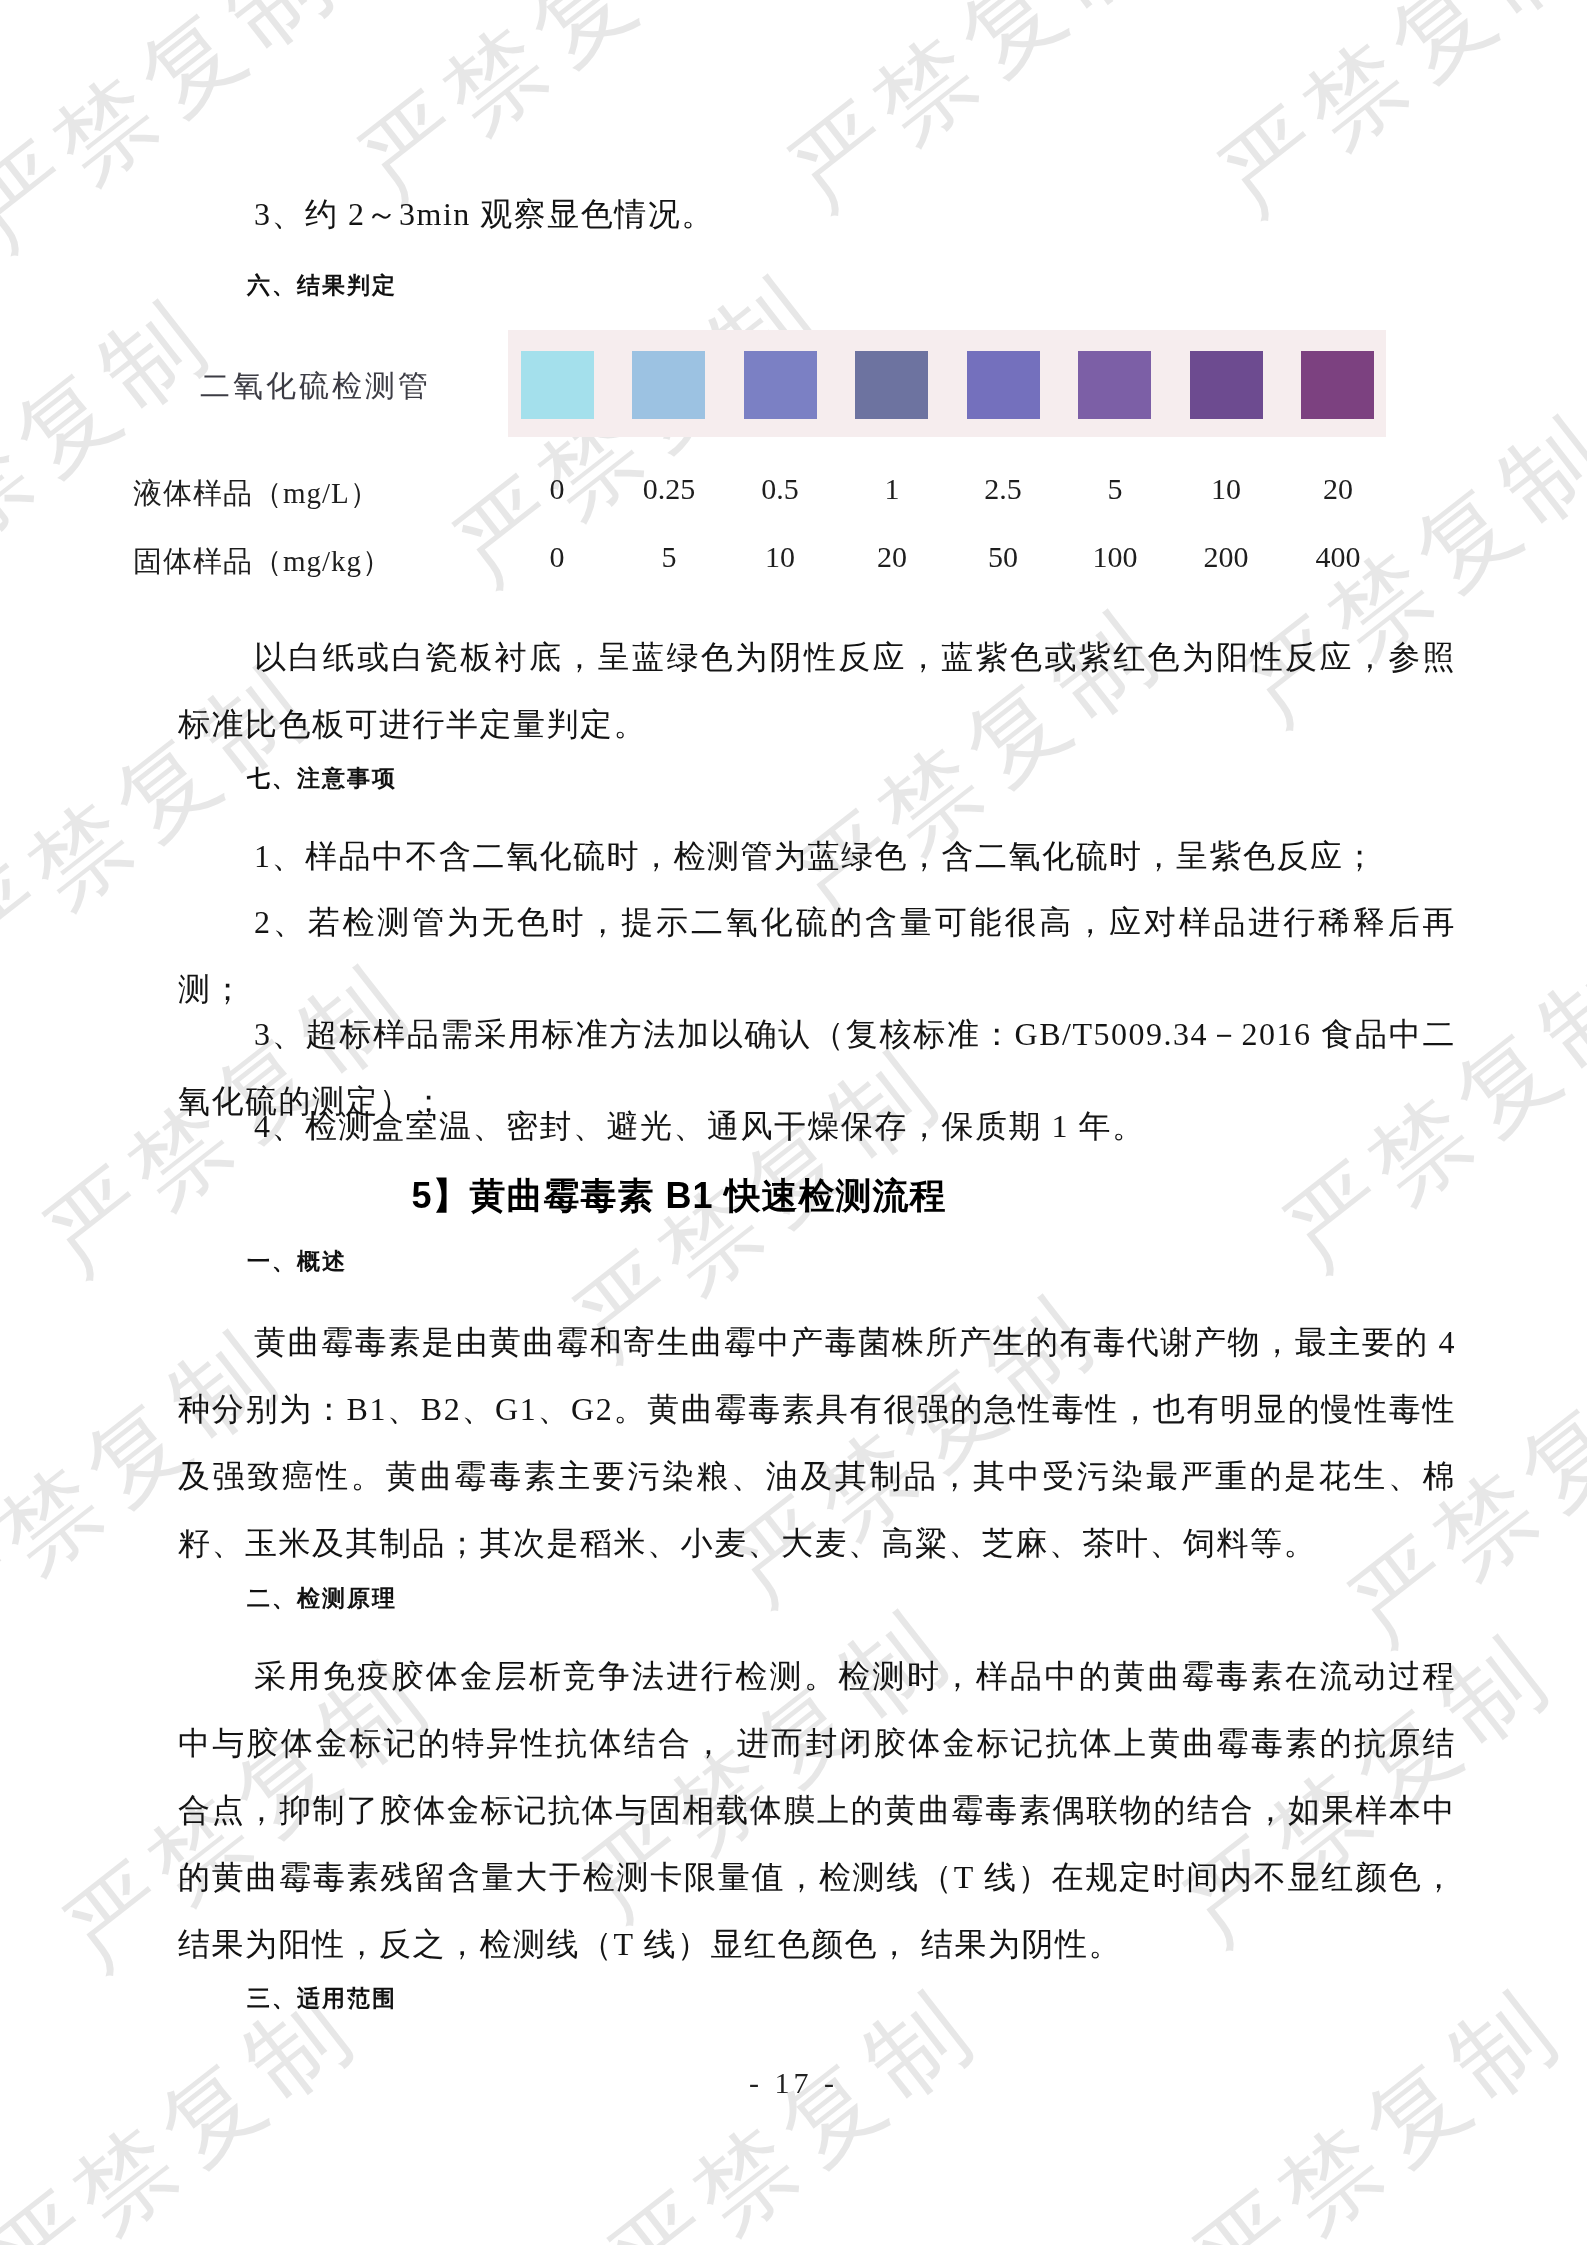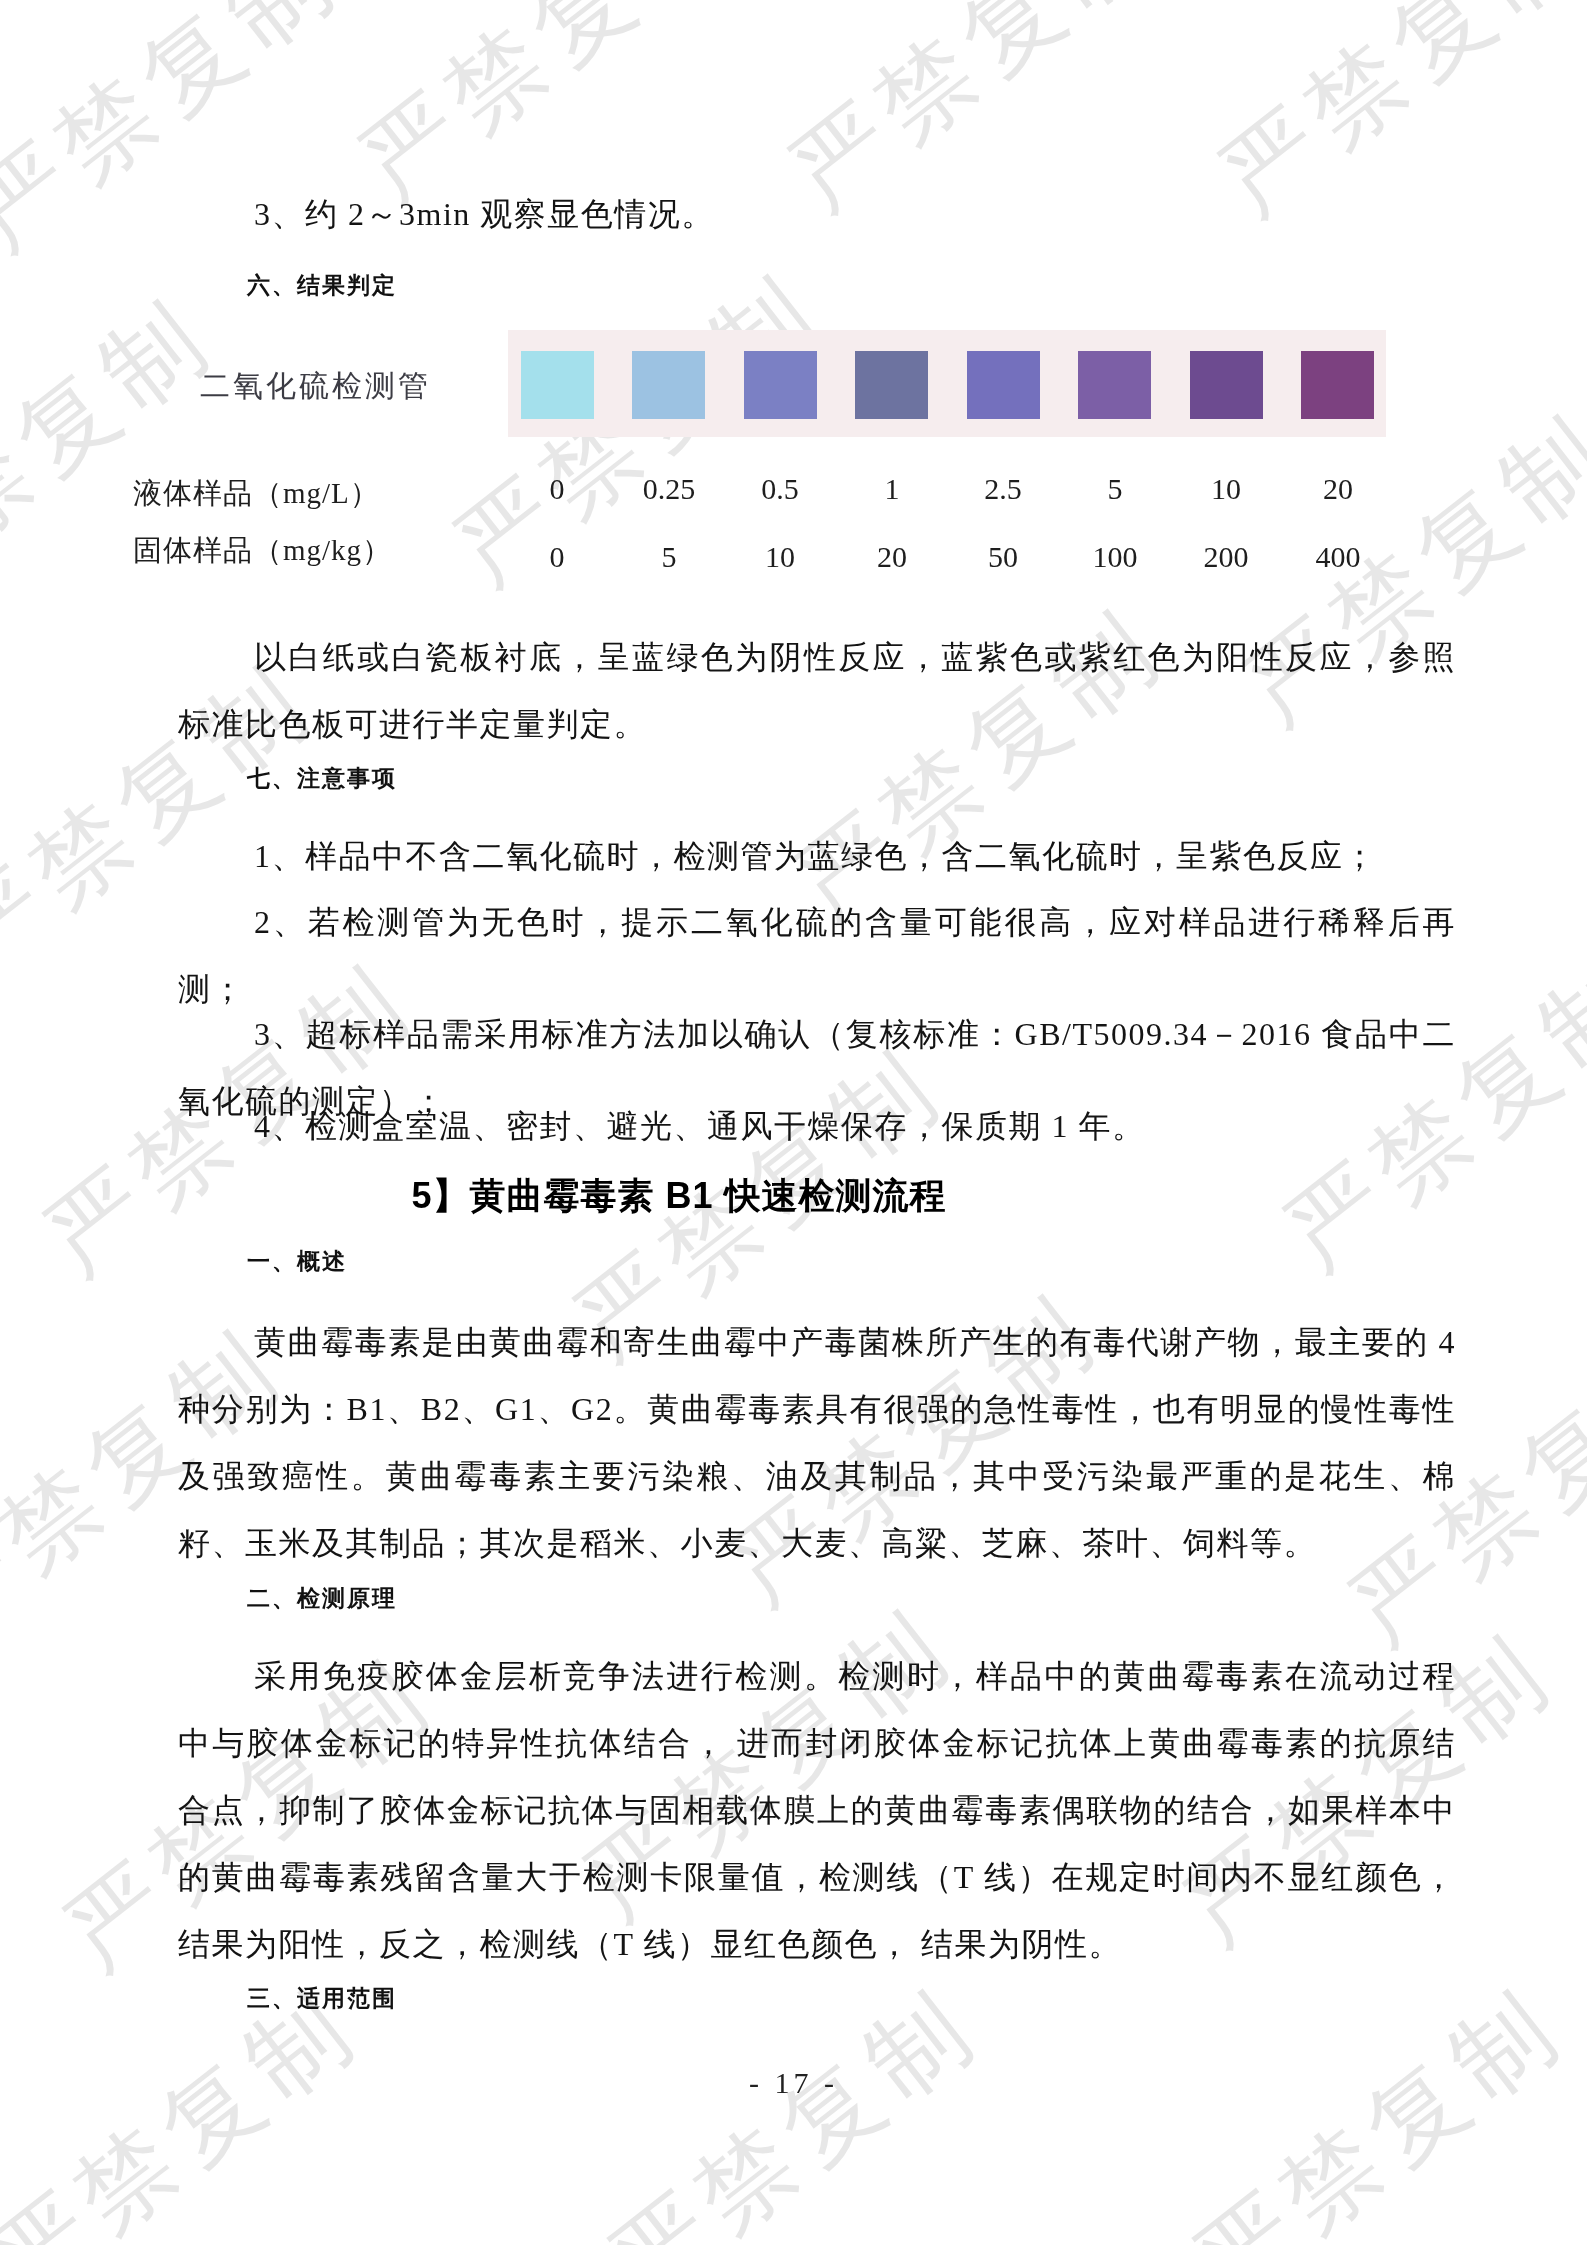--- a/index.html
+++ b/index.html
@@ -115,21 +115,21 @@
     <div class="row-label abs" style="left:133px;top:474px">液体样品（mg/L）</div>
     <span class="num" style="left:512px;top:472px">0</span>
     <span class="num" style="left:624px;top:472px">0.25</span>
     <span class="num" style="left:735px;top:472px">0.5</span>
     <span class="num" style="left:847px;top:472px">1</span>
     <span class="num" style="left:958px;top:472px">2.5</span>
     <span class="num" style="left:1070px;top:472px">5</span>
     <span class="num" style="left:1181px;top:472px">10</span>
     <span class="num" style="left:1293px;top:472px">20</span>
 
-    <div class="row-label abs" style="left:133px;top:531px">固体样品（mg/kg）</div>
+    <div class="row-label abs" style="left:133px;top:542px">固体样品（mg/kg）</div>
     <span class="num" style="left:512px;top:540px">0</span>
     <span class="num" style="left:624px;top:540px">5</span>
     <span class="num" style="left:735px;top:540px">10</span>
     <span class="num" style="left:847px;top:540px">20</span>
     <span class="num" style="left:958px;top:540px">50</span>
     <span class="num" style="left:1070px;top:540px">100</span>
     <span class="num" style="left:1181px;top:540px">200</span>
     <span class="num" style="left:1293px;top:540px">400</span>
 
     <p class="para abs" style="top:616px">以白纸或白瓷板衬底，呈蓝绿色为阴性反应，蓝紫色或紫红色为阳性反应，参照标准比色板可进行半定量判定。</p>

